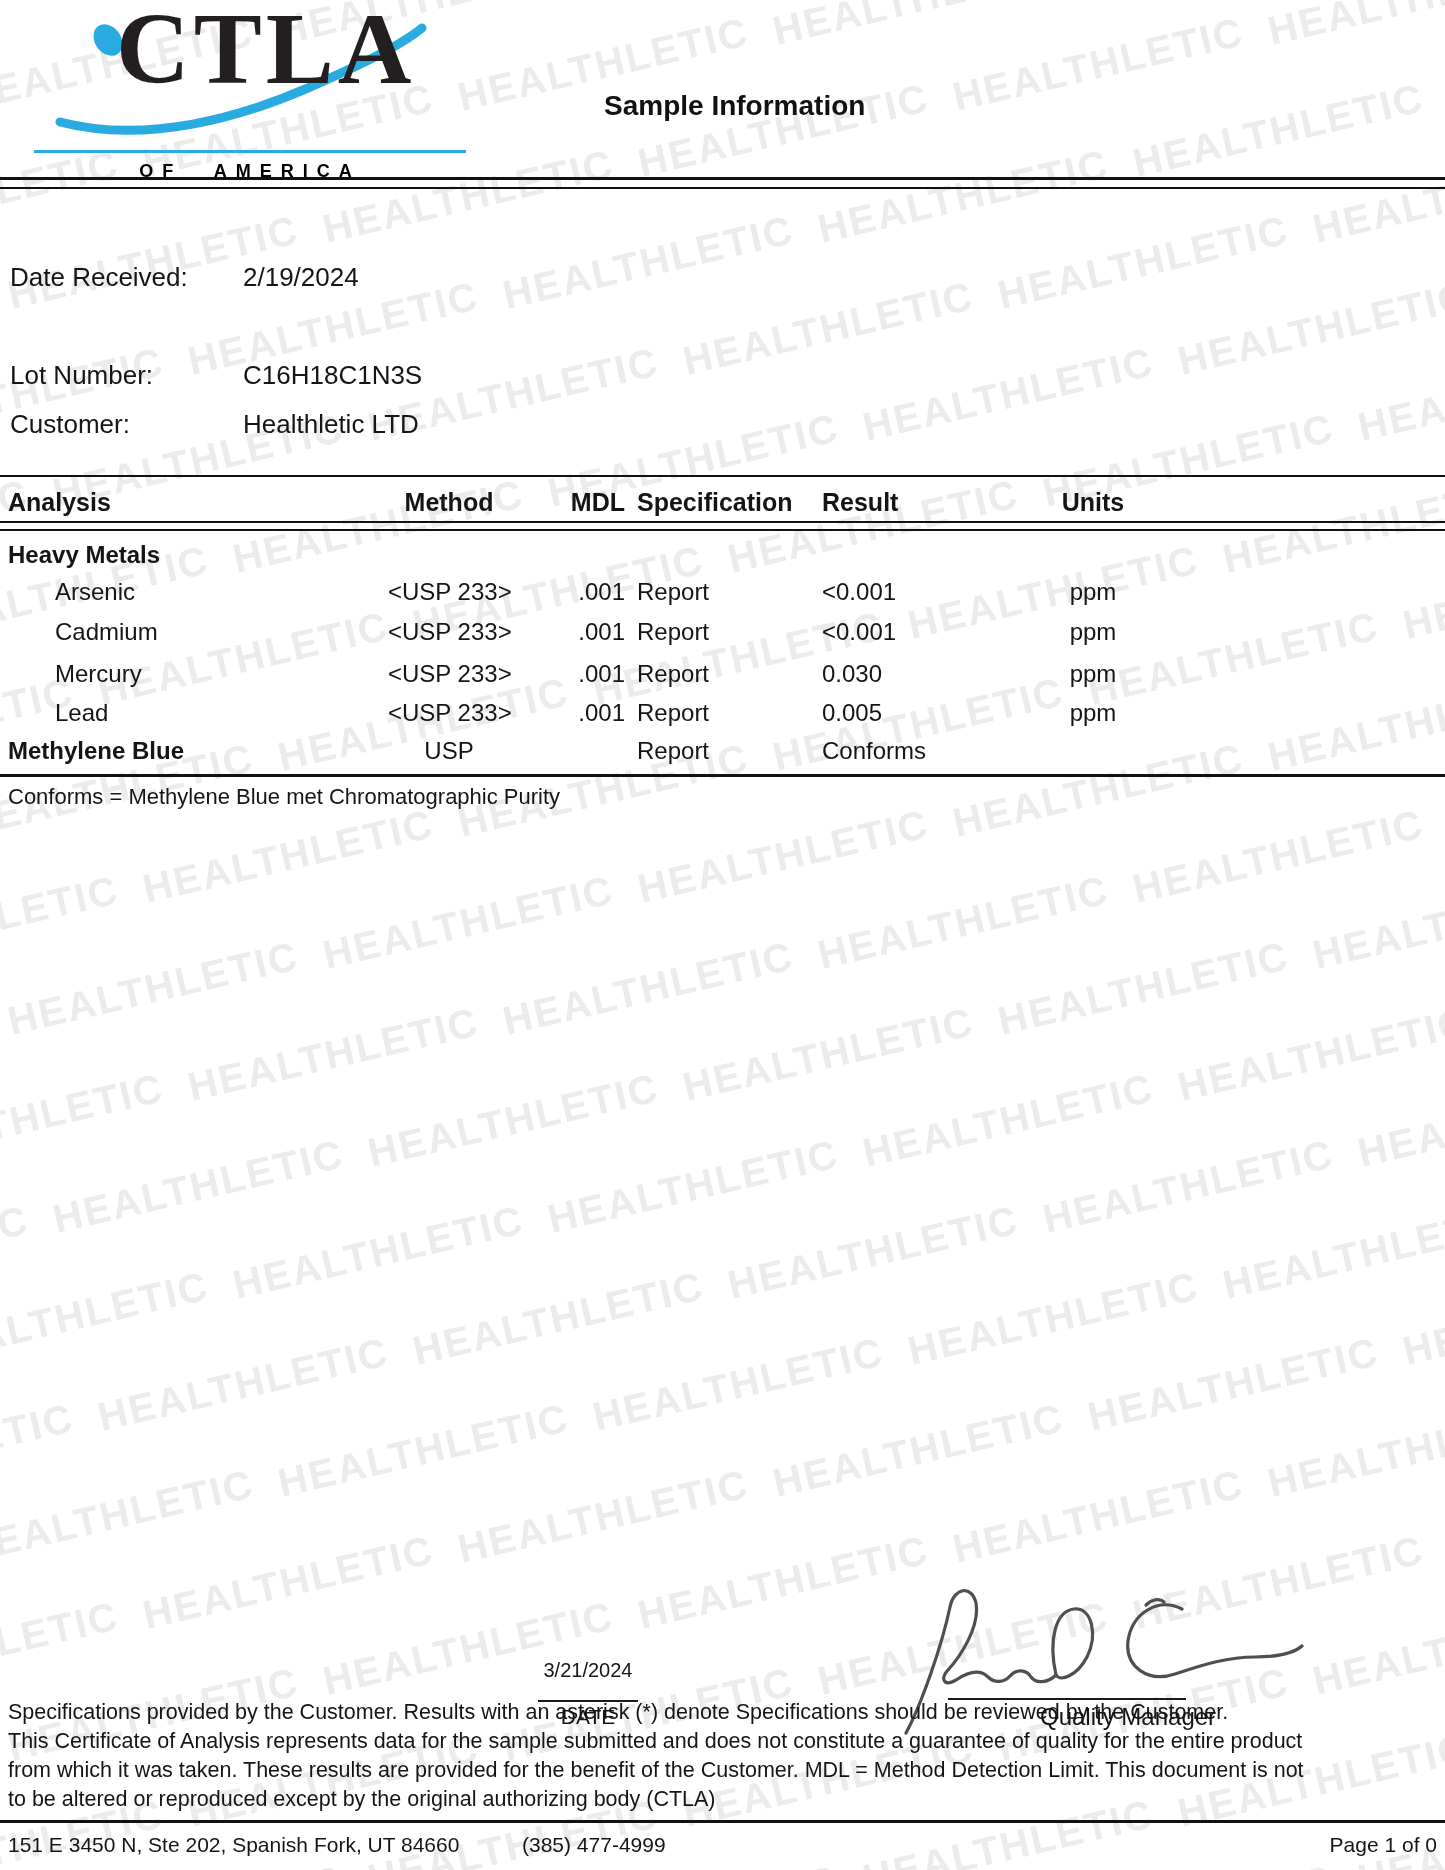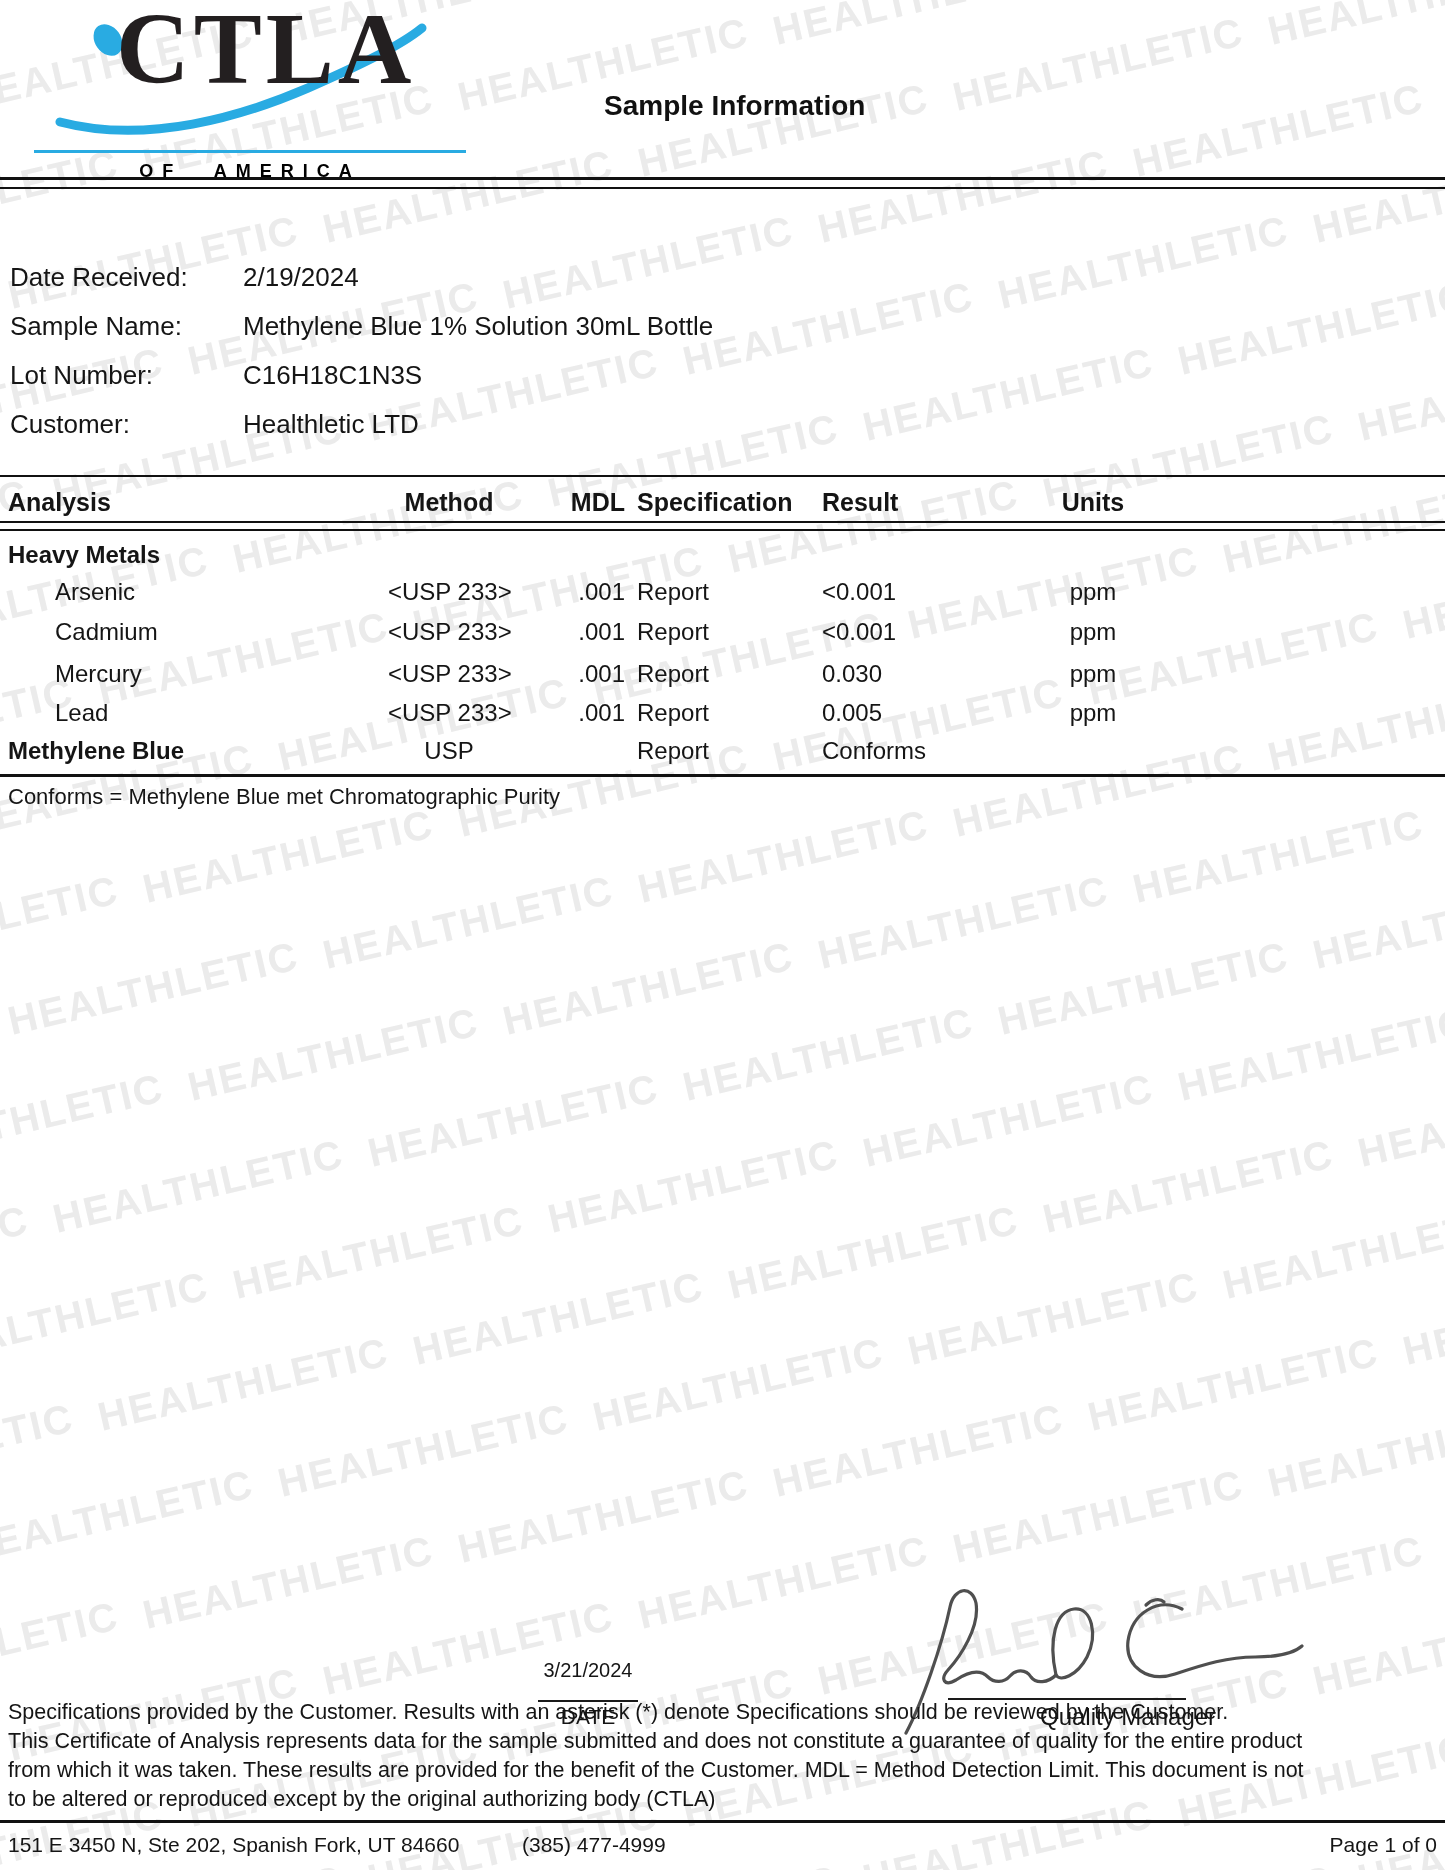--- a/index.html
+++ b/index.html
@@ -199,24 +199,20 @@
   </div>
 
   <div id="doc-subtitle" class="layer">Sample Information</div>
 
   <div id="rule-header" class="full-rule layer"></div>
 
   <div class="layer info-row" id="info-1">
     <span class="info-label">Date Received:</span>
     <span class="info-value">2/19/2024</span>
   </div>
-  <div class="layer info-row" id="info-2">
-    <span class="info-label">Sample Name:</span>
-    <span class="info-value">Methylene Blue 1% Solution 30mL Bottle</span>
-  </div>
   <div class="layer info-row" id="info-3">
     <span class="info-label">Lot Number:</span>
     <span class="info-value">C16H18C1N3S</span>
   </div>
   <div class="layer info-row" id="info-4">
     <span class="info-label">Customer:</span>
     <span class="info-value">Healthletic LTD</span>
   </div>
 
   <div id="rule-table-top" class="full-rule layer"></div>

